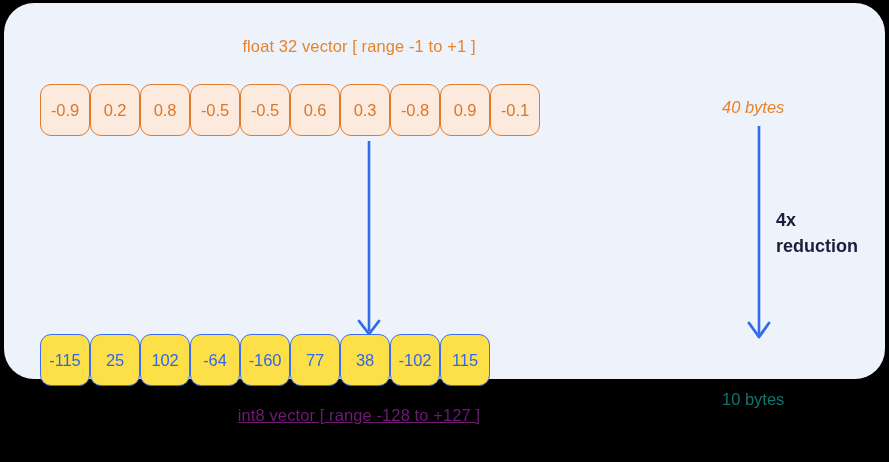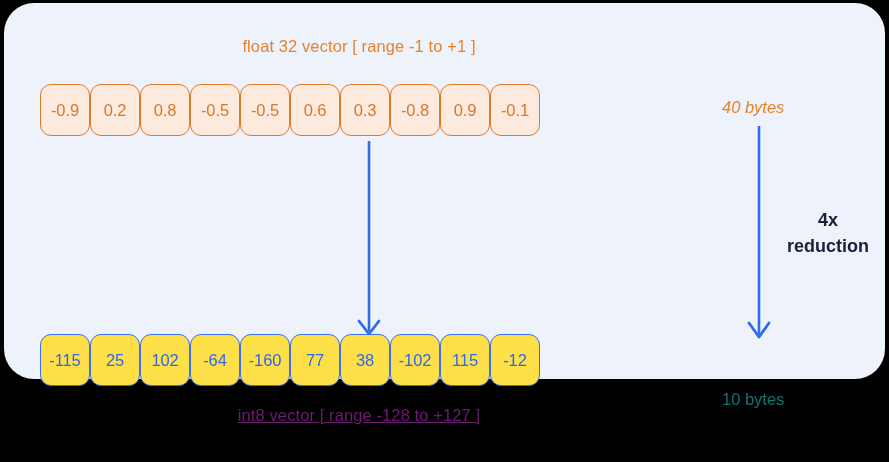--- a/index.html
+++ b/index.html
@@ -99,21 +99,20 @@
     color: #0f766e;
     margin-top: 26px;
   }
 
   
   #reduction-note {
     position: absolute;
     left: 772px;
     top: 204px;
     width: 104px;
-    text-align: center;
     font-size: 18px;
     font-weight: bold;
     line-height: 1.45;
     color: #18203a;
   }
 
   
   .arrow { position: absolute; }
   #arrow-center { left: 341px; top: 138px; }
   #arrow-right  { left: 731px; top: 123px; }
@@ -159,21 +158,20 @@
     <div class="vector-row" id="int8-row">
         <div class="cell int8">-115</div>
         <div class="cell int8">25</div>
         <div class="cell int8">102</div>
         <div class="cell int8">-64</div>
         <div class="cell int8">-160</div>
         <div class="cell int8">77</div>
         <div class="cell int8">38</div>
         <div class="cell int8">-102</div>
         <div class="cell int8">115</div>
-        <div class="cell int8">-12</div>
       </div>
 
     <div class="byte-label" id="bytes-after">10 bytes</div>
 
     <div class="caption" id="int8-caption">int8 vector [ range -128 to +127 ]</div>
 
   </div>
 </div>
 
 </body></html>

